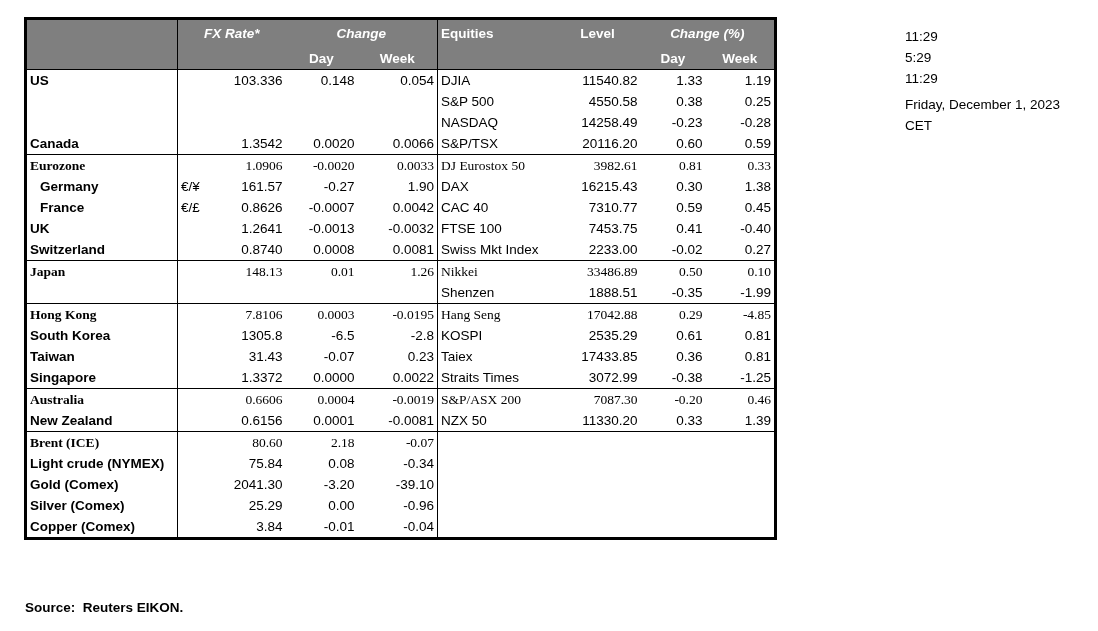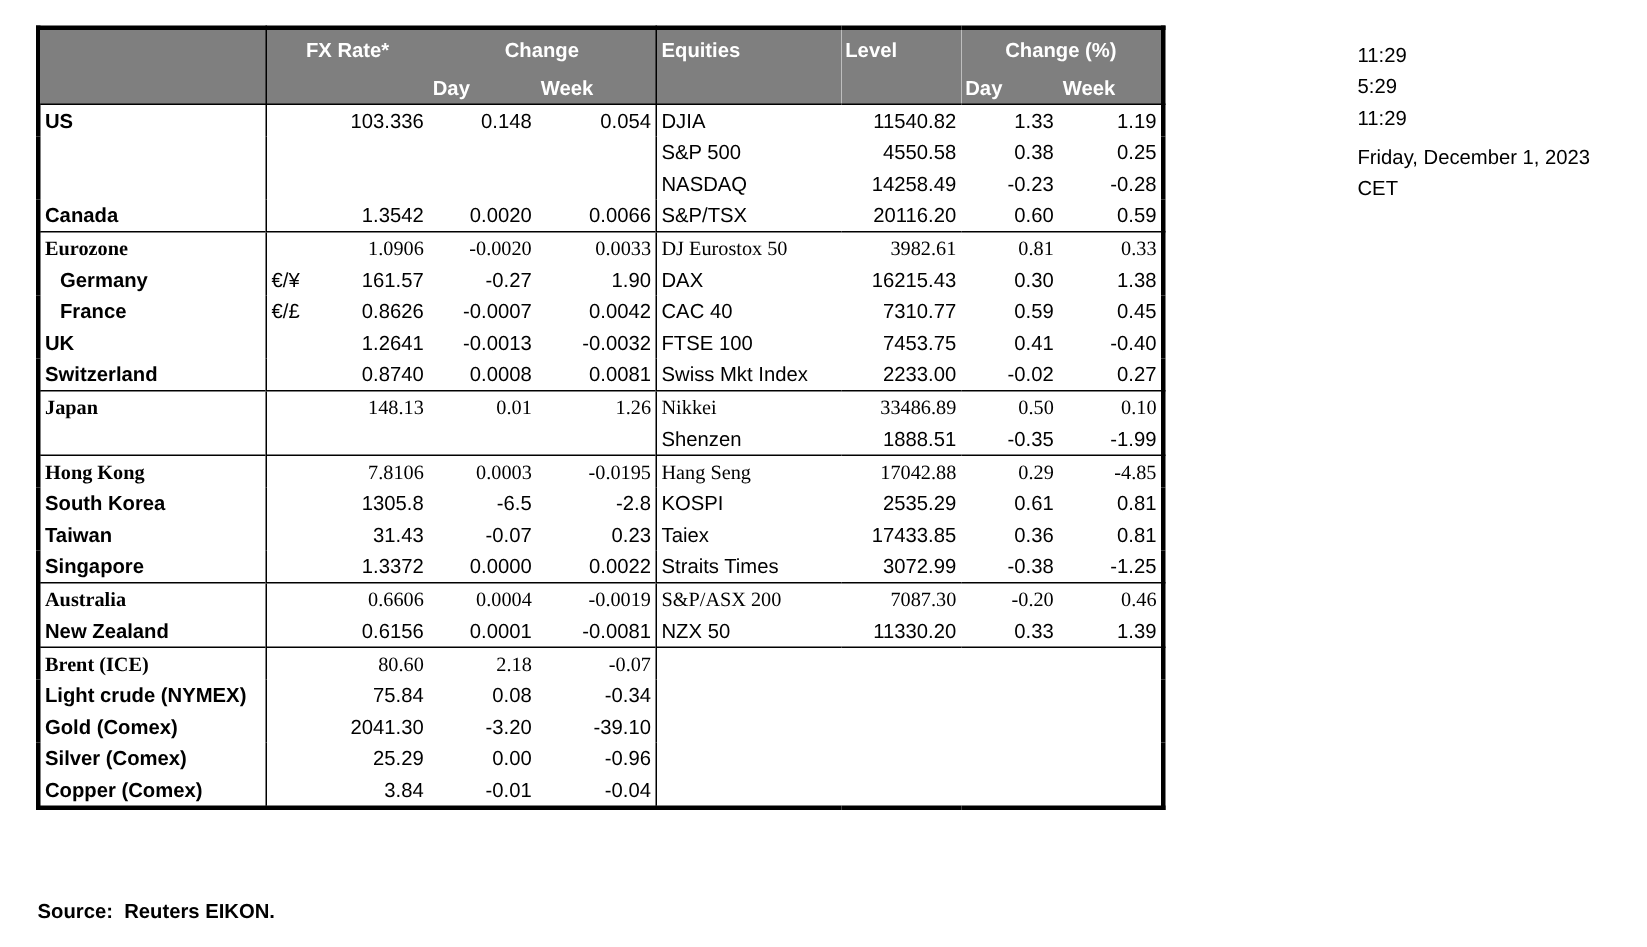--- a/index.html
+++ b/index.html
@@ -14,23 +14,23 @@
     font-size: 13.5px;
   }
   th, td {
     padding: 0 3px; height: 21px; line-height: 21px;
     white-space: nowrap; overflow: hidden; vertical-align: middle;
     font-weight: normal;
   }
   thead th { background: #7f7f7f; color: #fff; font-weight: bold; }
   thead tr.h1 th { height: 24px; line-height: 28px; }
   thead tr.h2 th { border-bottom: 1px solid #000; }
-  .h-center { text-align: center; }
+  .h-center { text-align: center; font-style: italic; }
   .h-left   { text-align: left; }
-  .h-right  { text-align: left; }
+  .h-right  { text-align: center; }
   .h-level  { padding-right: 9px; }
   .c-div { border-right: 1px solid #000; }
   td.c-country { font-weight: bold; text-align: left; margin-left: 16px; }
   td.c-country.indent { padding-left: 13px; }
   td.c-pair { text-align: left; }
   td.c-num { text-align: right; }
   td.c-equity { text-align: left; }
   tbody tr.group-start td { border-top: 1px solid #000; font-family: Liberation Serif, serif; }
 
   .times {

